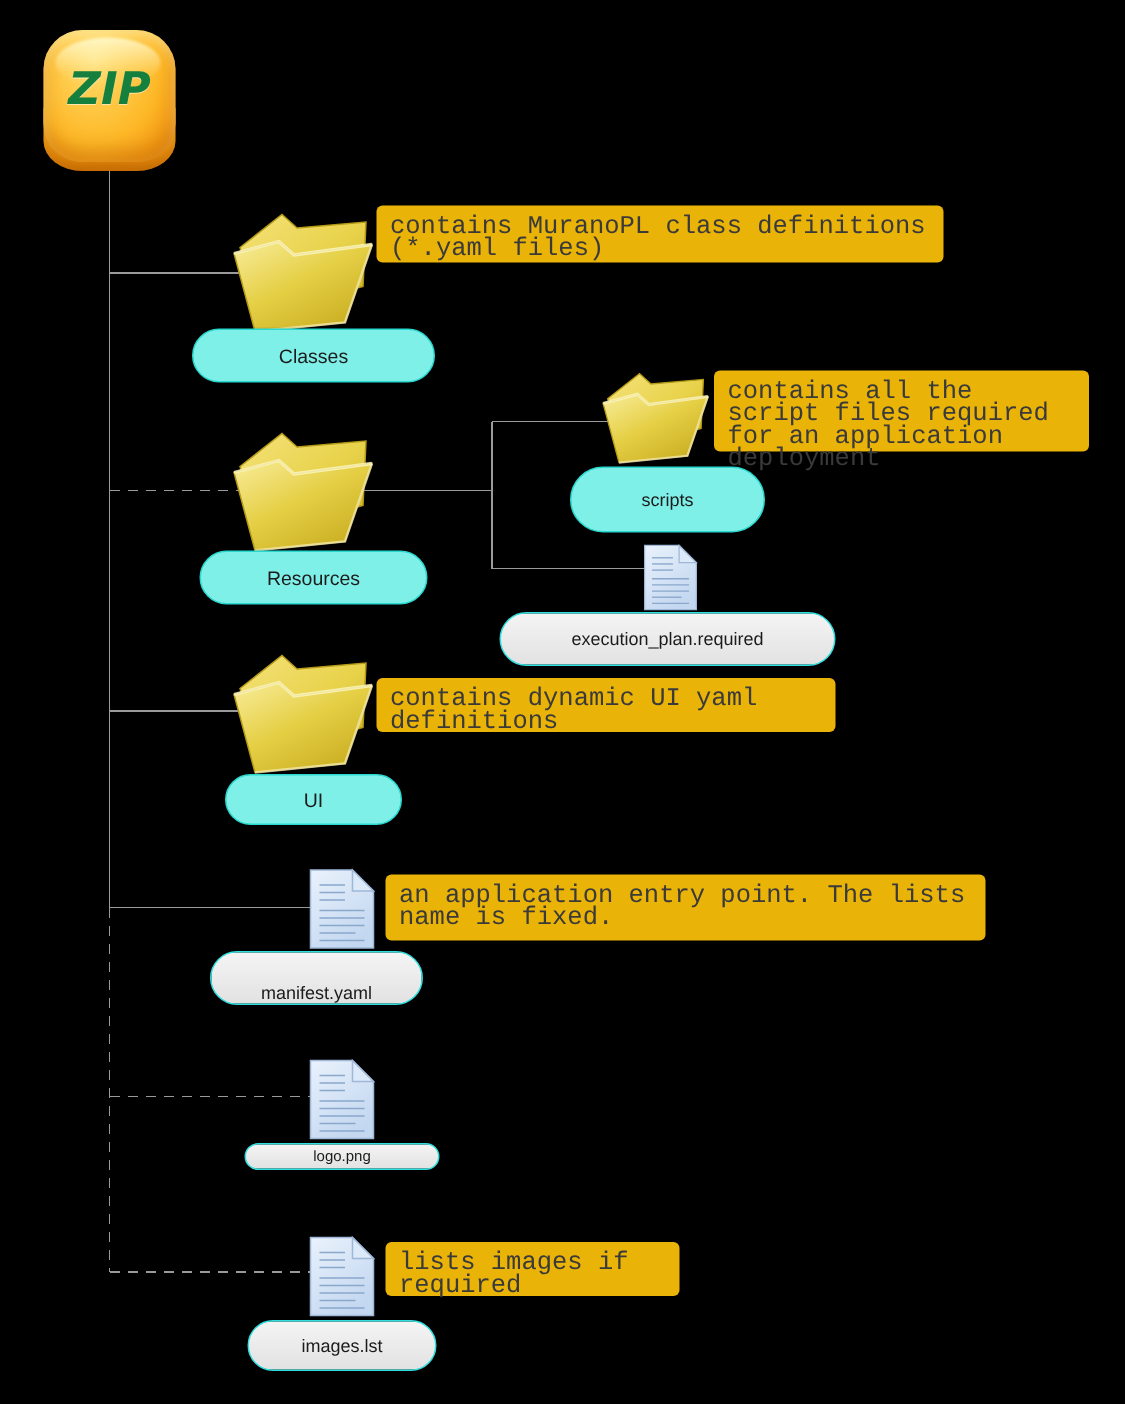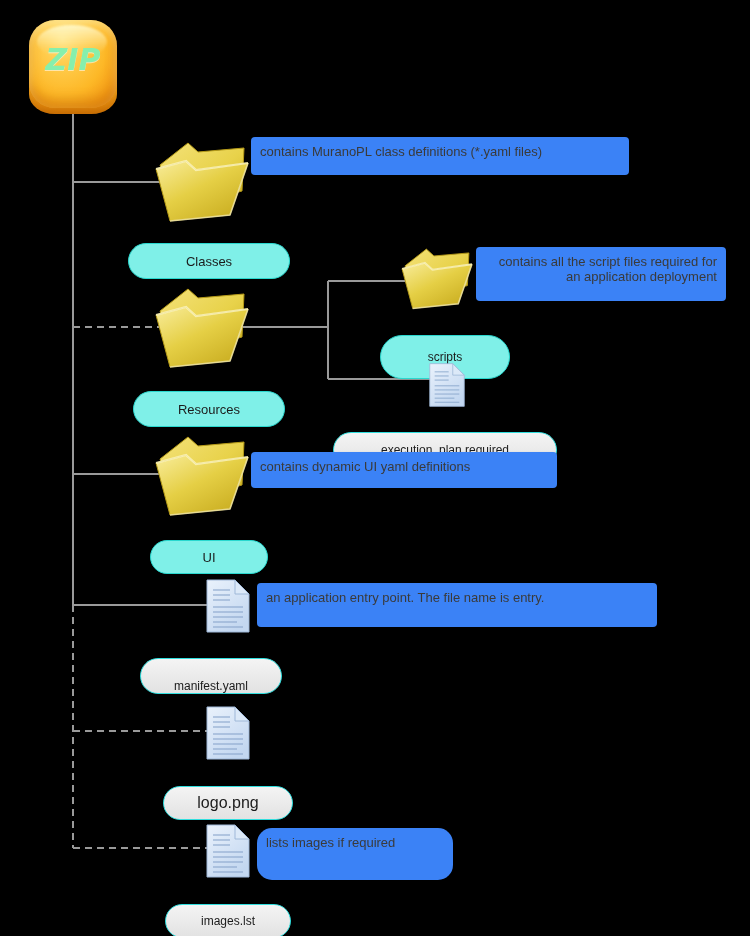--- a/index.html
+++ b/index.html
@@ -68,21 +68,21 @@
   .zip-label {
     position: absolute;
     left: 0;
     top: 22px;
     width: 92px;
     text-align: center;
     font-size: 30px;
     font-weight: bold;
     font-style: italic;
     letter-spacing: 0px;
-    color: #86efac;
+    color: #15803d;
     text-shadow: 0 1px 0 rgba(255,255,255,.55);
     font-family: "DejaVu Sans", sans-serif;
   }
 
   
   .folder-icon {
     position: absolute;
     width: 100px;
     height: 92px;
   }
@@ -101,44 +101,44 @@
     position: absolute;
     box-sizing: border-box;
     display: flex;
     align-items: center;
     justify-content: center;
     border-radius: 999px;
     font-size: 13px;
     color: #1b1b1b;
     text-align: center;
     white-space: nowrap;
-    margin-top: 24px;
   }
   .pill.folder-pill {
     background: #7ff0e8;
     border: 1.5px solid #29d8cf;
     box-shadow: 0 0 0 1px rgba(0,0,0,.05);
   }
   .pill.file-pill {
     background: #e6e6e6;
     border: 1.5px solid #31dede;
     background: linear-gradient(180deg, #f4f4f4 0%, #e2e2e2 100%);
   }
 
   
   .note {
     position: absolute;
     box-sizing: border-box;
-    background: #3b82f6;
+    background: #eab308;
     border-radius: 4px;
     padding: 7px 9px 7px 9px;
-    font-size: 13px;
+    font-size: 17px;
     line-height: 15px;
     color: #3a3a3a;
     box-shadow: 0 1px 2px rgba(0,0,0,.3);
+    font-family: Liberation Mono, monospace;
   }
 </style>
 </head>
 <body>
 
 <div id="canvas">
 
   <svg id="wires" viewBox="0 0 750 936" xmlns="http://www.w3.org/2000/svg">
     <g stroke="#9a9a9a" stroke-width="1.3" fill="none" shape-rendering="crispEdges">
 
@@ -215,21 +215,21 @@
     <svg width="76" height="70" viewBox="0 0 100 92" xmlns="http://www.w3.org/2000/svg">
       <path d="M8,30 L36,8 L46,17 L92,13 L90,56 L22,74 Z" fill="url(#fbk)" stroke="#b59a18" stroke-width="1.2"></path>
       <path d="M4,34 L34,26 L44,35 L96,28 L78,80 L18,86 Z" fill="url(#ffr)" stroke="#b59a18" stroke-width="1.2"></path>
       <path d="M4,34 L34,26 L44,35 L96,28" fill="none" stroke="#fdf6c0" stroke-width="2.6" opacity="0.85"></path>
       <path d="M18,86 L78,80 L96,28" fill="none" stroke="#fff8c8" stroke-width="2" opacity="0.7"></path>
     </svg>
   </div>
   <div class="pill folder-pill" style="left:380px; top:311px; width:130px; height:44px; font-size:12px;">
     <span>scripts</span>
   </div>
-  <div class="note" style="left:476px; top:247px; width:250px; height:54px;text-align:right;">
+  <div class="note" style="left:476px; top:247px; width:250px; height:54px;">
     <span>contains all the script files required for an application deployment</span>
   </div>
 
   <div class="file-icon" style="left:428px; top:362px; width:38px; height:46px;">
     <svg width="38" height="46" viewBox="0 0 46 56" xmlns="http://www.w3.org/2000/svg">
       <defs>
         <linearGradient id="fdoc" x1="0" y1="0" x2="0.6" y2="1">
           <stop offset="0%" stop-color="#eaf2fc"></stop>
             <stop offset="100%" stop-color="#c3d7f0"></stop>
         </linearGradient>
@@ -280,40 +280,40 @@
           <line x1="8" y1="39" x2="38" y2="39"></line>
         <line x1="8" y1="44" x2="32" y2="44"></line>
           <line x1="8" y1="49" x2="38" y2="49"></line>
       </g>
     </svg>
   </div>
   <div class="pill file-pill" style="left:140px; top:634px; width:142px; height:36px; font-size:12px;align-items:flex-end;">
     <span>manifest.yaml</span>
   </div>
   <div class="note" style="left:257px; top:583px; width:400px; height:44px;">
-    <span>an application entry point. The file name is entry.</span>
+    <span>an application entry point. The lists name is fixed.</span>
   </div>
 
   <div class="file-icon" style="left:205px; top:705px;">
     <svg width="46" height="56" viewBox="0 0 46 56" xmlns="http://www.w3.org/2000/svg">
       <path d="M2,2 L30,2 L44,16 L44,54 L2,54 Z" fill="url(#fdoc)" stroke="#9fb8d8" stroke-width="1"></path>
       <path d="M30,2 L30,16 L44,16 Z" fill="#dce9f8" stroke="#9fb8d8" stroke-width="1"></path>
       <g stroke="#8aa7cc" stroke-width="1.1">
         <line x1="8" y1="12" x2="25" y2="12"></line>
           <line x1="8" y1="17" x2="25" y2="17"></line>
         <line x1="8" y1="22" x2="25" y2="22"></line>
           <line x1="8" y1="29" x2="38" y2="29"></line>
         <line x1="8" y1="34" x2="38" y2="34"></line>
           <line x1="8" y1="39" x2="38" y2="39"></line>
         <line x1="8" y1="44" x2="32" y2="44"></line>
           <line x1="8" y1="49" x2="38" y2="49"></line>
       </g>
     </svg>
   </div>
-  <div class="pill file-pill" style="left:163px; top:762px; width:130px; height:34px; font-size:16px;">
+  <div class="pill file-pill" style="left:163px; top:762px; width:130px; height:18px; font-size:10px;">
     <span>logo.png</span>
   </div>
 
   <div class="file-icon" style="left:205px; top:823px;">
     <svg width="46" height="56" viewBox="0 0 46 56" xmlns="http://www.w3.org/2000/svg">
       <path d="M2,2 L30,2 L44,16 L44,54 L2,54 Z" fill="url(#fdoc)" stroke="#9fb8d8" stroke-width="1"></path>
       <path d="M30,2 L30,16 L44,16 Z" fill="#dce9f8" stroke="#9fb8d8" stroke-width="1"></path>
       <g stroke="#8aa7cc" stroke-width="1.1">
         <line x1="8" y1="12" x2="25" y2="12"></line>
           <line x1="8" y1="17" x2="25" y2="17"></line>
@@ -322,17 +322,17 @@
         <line x1="8" y1="34" x2="38" y2="34"></line>
           <line x1="8" y1="39" x2="38" y2="39"></line>
         <line x1="8" y1="44" x2="32" y2="44"></line>
           <line x1="8" y1="49" x2="38" y2="49"></line>
       </g>
     </svg>
   </div>
   <div class="pill file-pill" style="left:165px; top:880px; width:126px; height:34px; font-size:12px;">
     <span>images.lst</span>
   </div>
-  <div class="note" style="left:257px; top:828px; width:196px; height:52px;border-radius:15px;">
+  <div class="note" style="left:257px; top:828px; width:196px; height:36px;">
     <span>lists images if required</span>
   </div>
 
 </div>
 
 </body></html>

